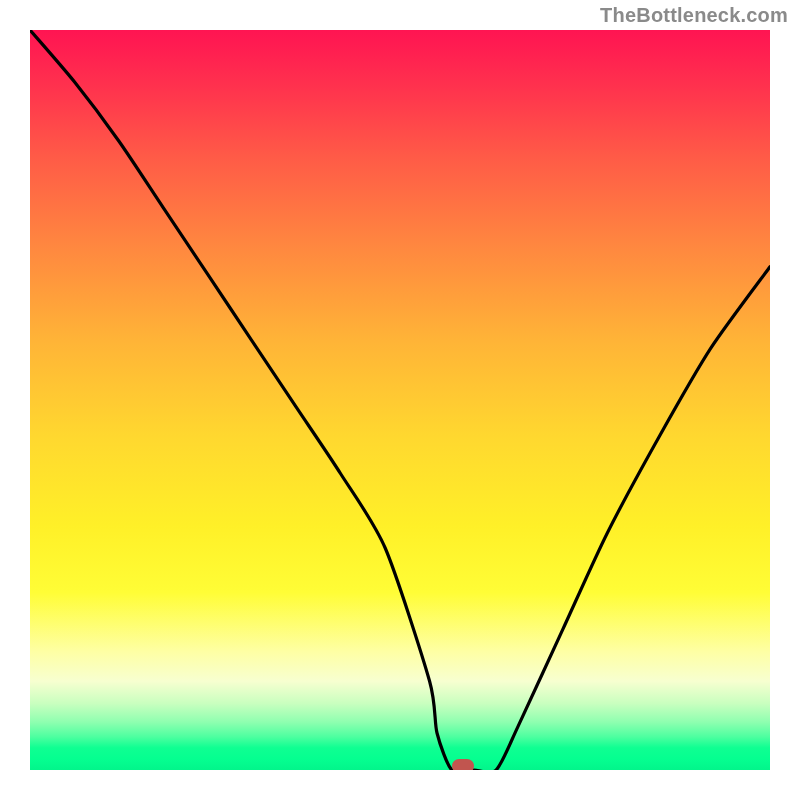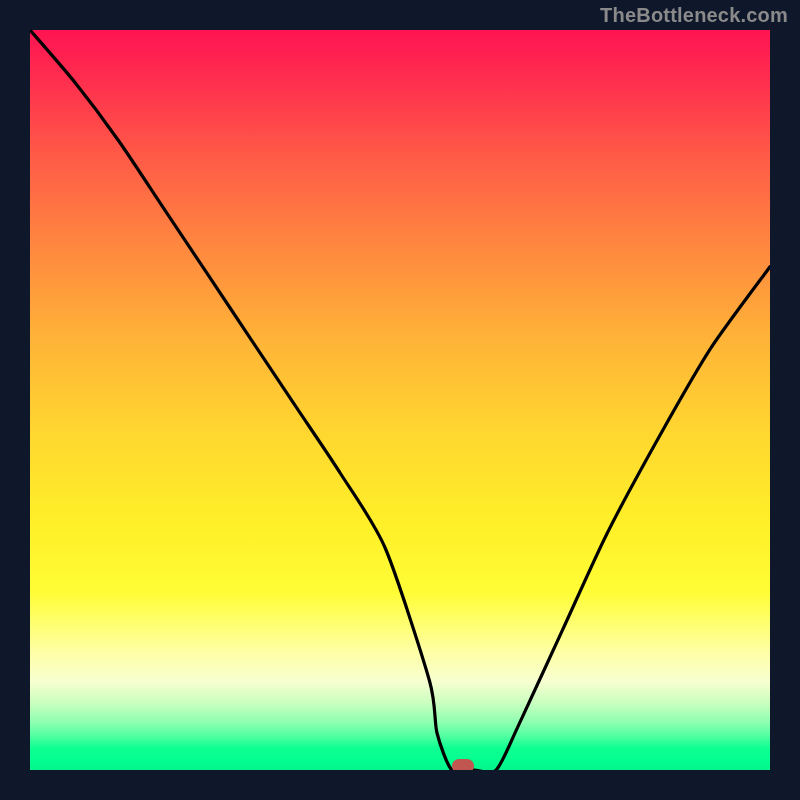--- a/index.html
+++ b/index.html
@@ -1,21 +1,21 @@
 <!DOCTYPE html>
 <html><head>
 <meta charset="utf-8">
 <style>
   * { margin: 0; padding: 0; box-sizing: border-box; }
   html, body { width: 800px; height: 800px; overflow: hidden; background: #000; }
   .frame {
     position: relative;
     width: 800px;
     height: 800px;
-    background: #0f172a;
+    background: #ffffff;
   }
   .attribution {
     position: absolute;
     top: 4px;
     right: 12px;
     font-family: Arial, Helvetica, sans-serif;
     font-size: 20px;
     font-weight: bold;
     color: #8a8a8a;
     letter-spacing: 0.2px;

